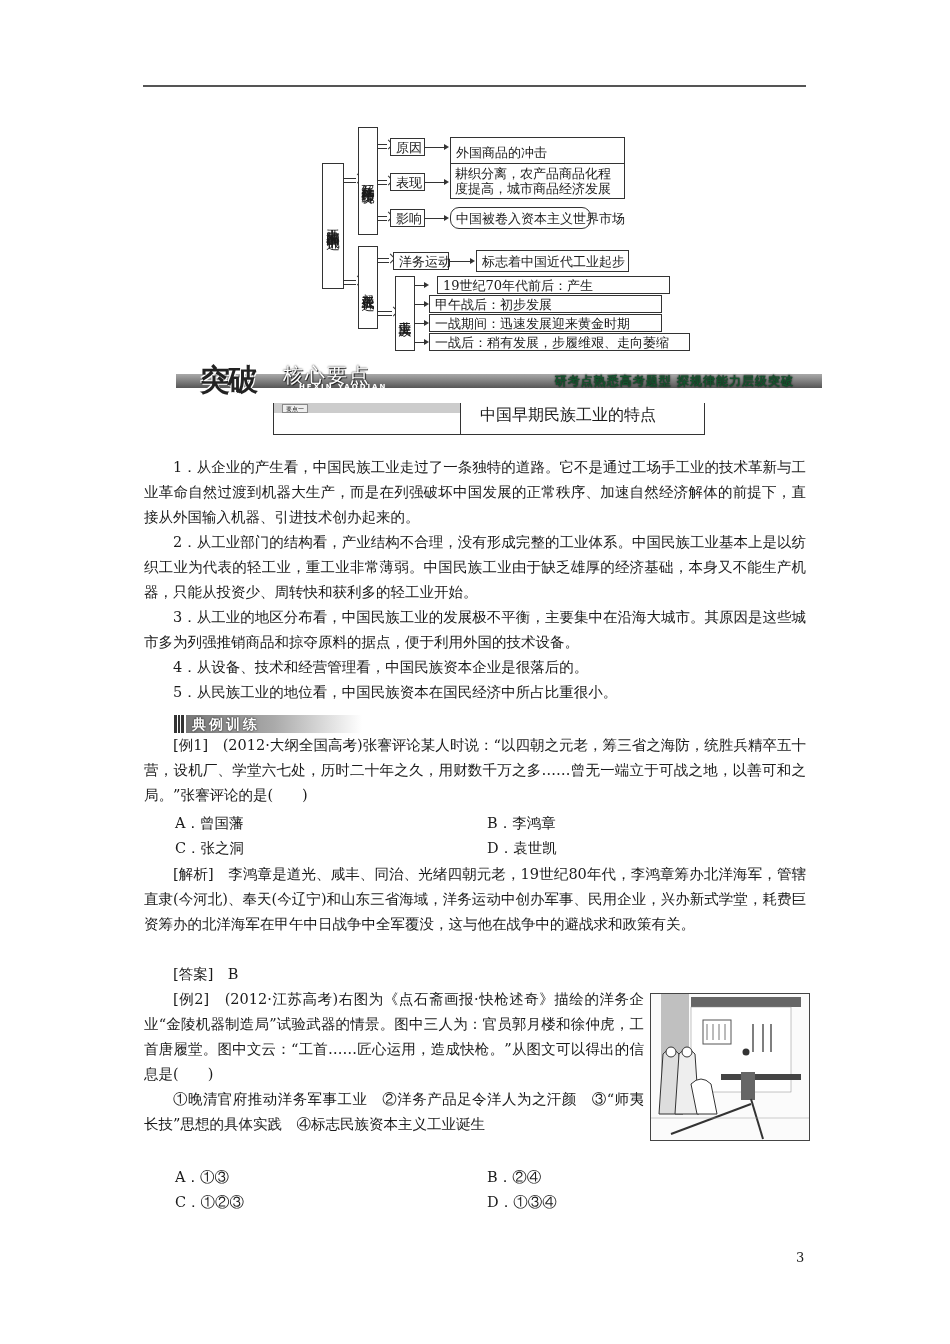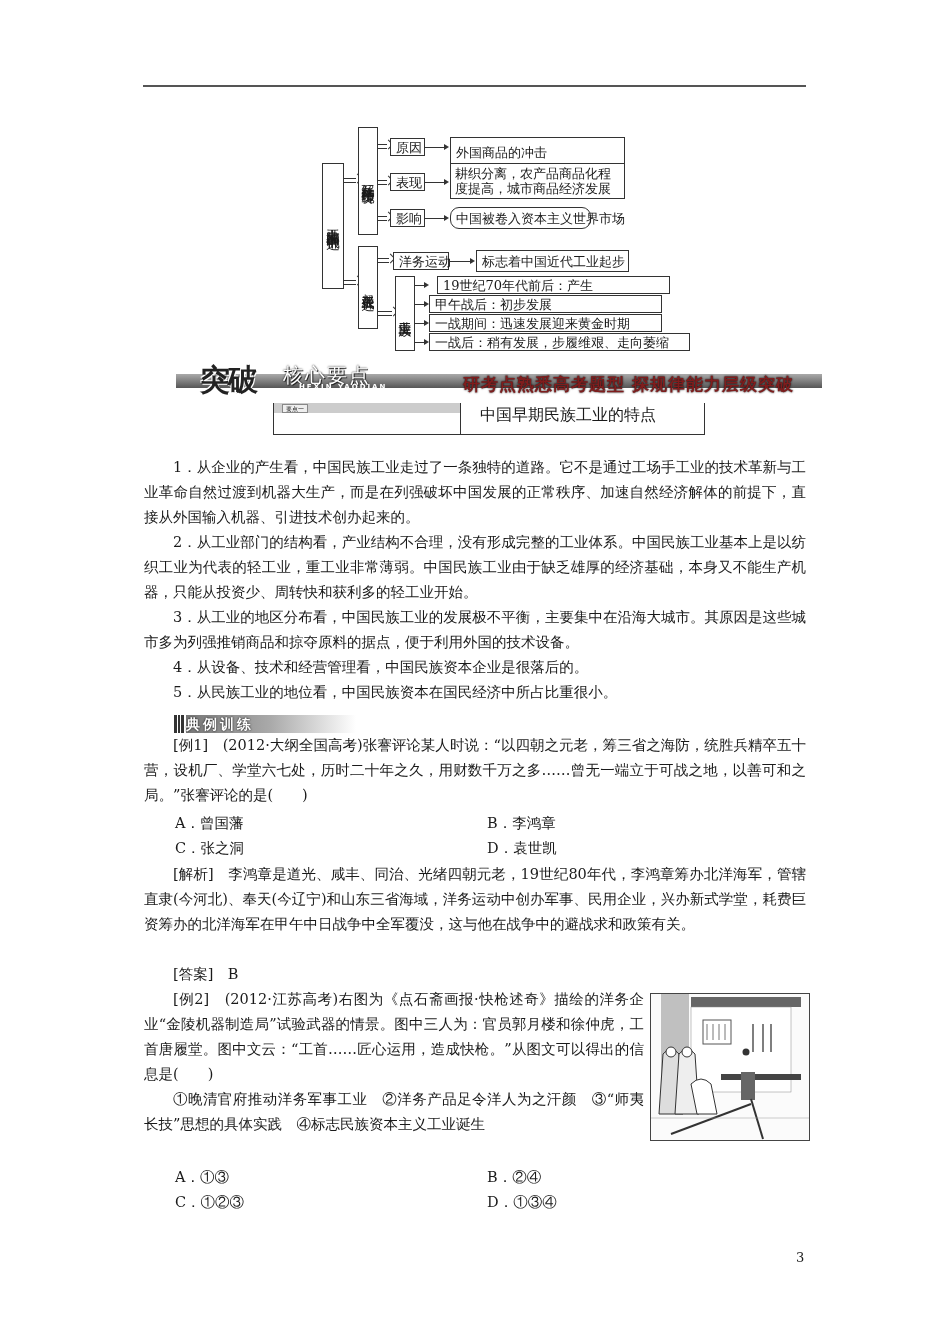--- a/index.html
+++ b/index.html
@@ -12,32 +12,32 @@
   .line{position:absolute;background:#333;}
   .arrow{position:absolute;width:0;height:0;border-top:3px solid transparent;border-bottom:3px solid transparent;border-left:5px solid #333;}
   .dbl{position:absolute;height:5px;border-top:1.2px solid #333;border-bottom:1.2px solid #333;box-sizing:border-box;}
   .dbl::after{content:"";position:absolute;right:-5px;top:-4px;width:6px;height:6px;border-top:1.2px solid #333;border-right:1.2px solid #333;transform:rotate(45deg);}
   .banner{left:176px;top:366px;width:646px;height:30px;}
   .banner-bar{position:absolute;left:0;right:0;top:8px;height:14px;background:linear-gradient(#aaa,#777 60%,#555);}
   .banner-title{position:absolute;left:4px;top:-6px;font-size:30px;font-weight:bold;color:#222;text-shadow:1px 1px 0 #fff,-1px -1px 0 #fff;letter-spacing:-2px;margin-left:20px;}
   .banner-sub{position:absolute;left:95px;top:2px;width:160px;height:22px;}
   .banner-sub .cn{position:absolute;left:12px;top:-6px;font-size:20px;font-weight:normal;color:#fff;text-shadow:0 0 2px #000,1px 1px 0 #333;letter-spacing:2px;}
   .banner-sub .en{position:absolute;left:28px;top:15px;font-family:"DejaVu Sans",sans-serif;font-size:7px;font-weight:bold;color:#fff;letter-spacing:2px;}
-  .banner-slogan{position:absolute;right:28px;top:7px;font-size:17px;font-weight:bold;color:#7f1d1d;text-shadow:0 0 2px #000;letter-spacing:1px;}
+  .banner-slogan{position:absolute;right:28px;top:7px;font-size:12px;font-weight:bold;color:#14532d;text-shadow:0 0 2px #000;letter-spacing:1px;}
   .kp-box{left:273px;top:403px;width:432px;height:32px;border:1.2px solid #333;border-top:none;box-sizing:border-box;}
   .kp-left{position:absolute;left:0;top:0;width:186px;height:10px;background:#ccc;}
   .kp-tag{position:absolute;left:8px;top:1px;font-size:6px;background:#eee;border:1px solid #888;padding:0 3px;line-height:7px;}
   .kp-divider{position:absolute;left:186px;top:0;width:1.2px;height:32px;background:#333;}
   .kp-title{position:absolute;left:206px;top:2px;font-size:16px;}
   .para{position:absolute;left:144px;width:662px;font-size:14.5px;line-height:25px;text-align:justify;}
   .ind{text-indent:29px;}
   .section-tag{left:174px;top:715px;width:180px;height:18px;}
   .section-tag .bars{position:absolute;left:0;top:0;width:10px;height:18px;border-left:3px solid #333;border-right:3px solid #333;box-sizing:border-box;}
   .section-tag .bars::after{content:"";position:absolute;left:1px;top:0;width:2px;height:18px;background:#333;}
-  .section-tag .lbl{position:absolute;left:12px;top:0;width:170px;height:18px;background:linear-gradient(90deg,#777,#aaa 50%,#fff);color:#fff;font-size:14px;font-weight:bold;line-height:18px;padding-left:0;letter-spacing:3px;text-shadow:0 0 2px #000;}
+  .section-tag .lbl{position:absolute;left:12px;top:0;width:170px;height:18px;background:linear-gradient(90deg,#777,#aaa 50%,#fff);color:#fff;font-size:14px;font-weight:bold;line-height:18px;padding-left:6px;letter-spacing:3px;text-shadow:0 0 2px #000;}
   .opt{position:absolute;font-size:14.5px;}
   .figure{left:650px;top:993px;width:160px;height:148px;border:1.5px solid #444;box-sizing:border-box;background:#f7f7f7;overflow:hidden;}
   .page-num{left:796px;top:1250px;font-size:13px;}
 </style>
 </head>
 <body>
 
 <div class="abs top-rule"></div>
 
 <div>

